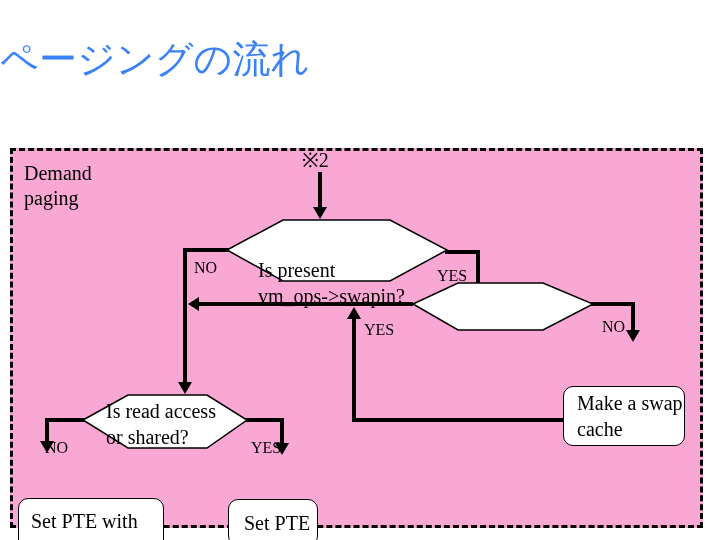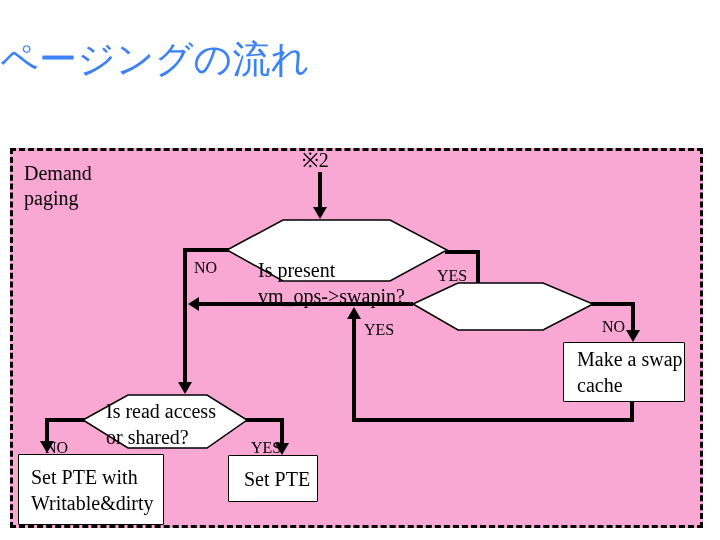--- a/index.html
+++ b/index.html
@@ -52,27 +52,28 @@
     position: absolute;
     white-space: pre-line;
     font-size: 20px;
     line-height: 26px;
   }
 
   .proc-box {
     position: absolute;
     background: #ffffff;
     border: 1.5px solid #000;
-    border-radius: 1px;
+    border-radius: 10px;
     display: flex;
     flex-direction: column;
     justify-content: center;
     white-space: pre-line;
     font-size: 20px;
     line-height: 26px;
+    margin-top: 44px;
   }
   .proc-box.make-cache  { left: 550px; top: 191px; width: 122px; height: 60px; padding-left: 13px; }
   .proc-box.pte-writable{ left: 5px;   top: 303px; width: 146px; height: 71px; padding-left: 12px; }
   .proc-box.pte         { left: 215px; top: 304px; width: 90px;  height: 47px; padding-left: 15px; }
 
   .pos-demand   { left: 11px;  top: 10px;  }
   .pos-refmark  { left: 289px; top: -3px;  font-size: 20px; }
   .pos-invoke   { left: 81px;  top: 103px; }
   .pos-no1      { left: 181px; top: 70px;  }
   .pos-yes1     { left: 424px; top: 78px;  }

